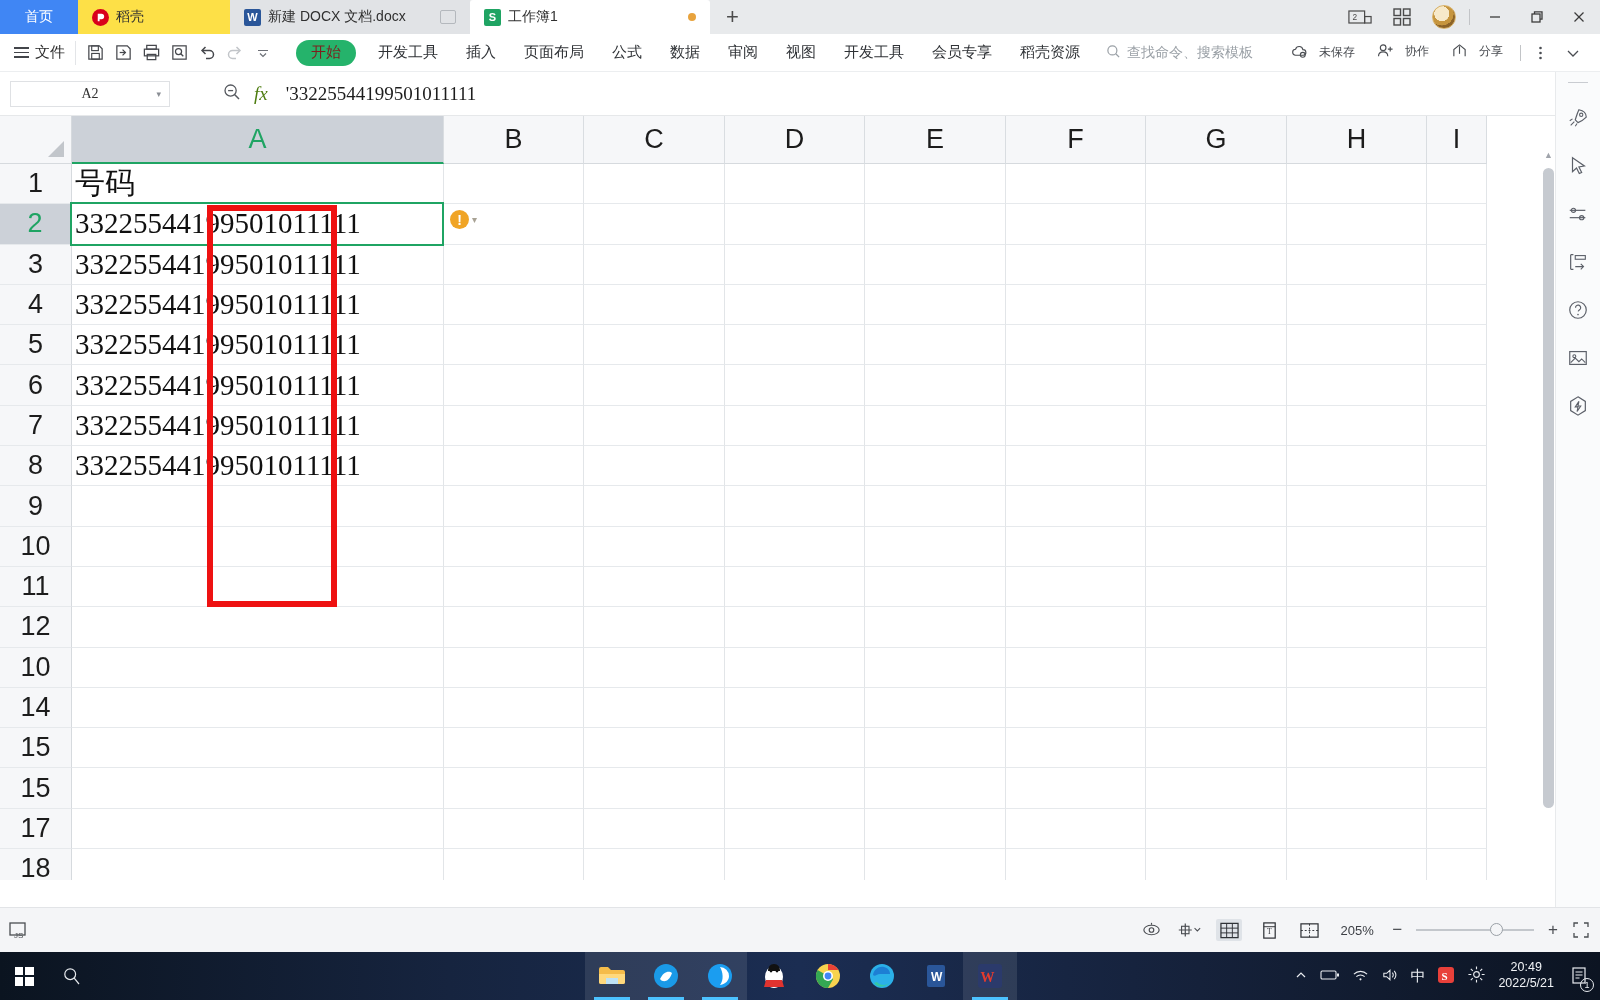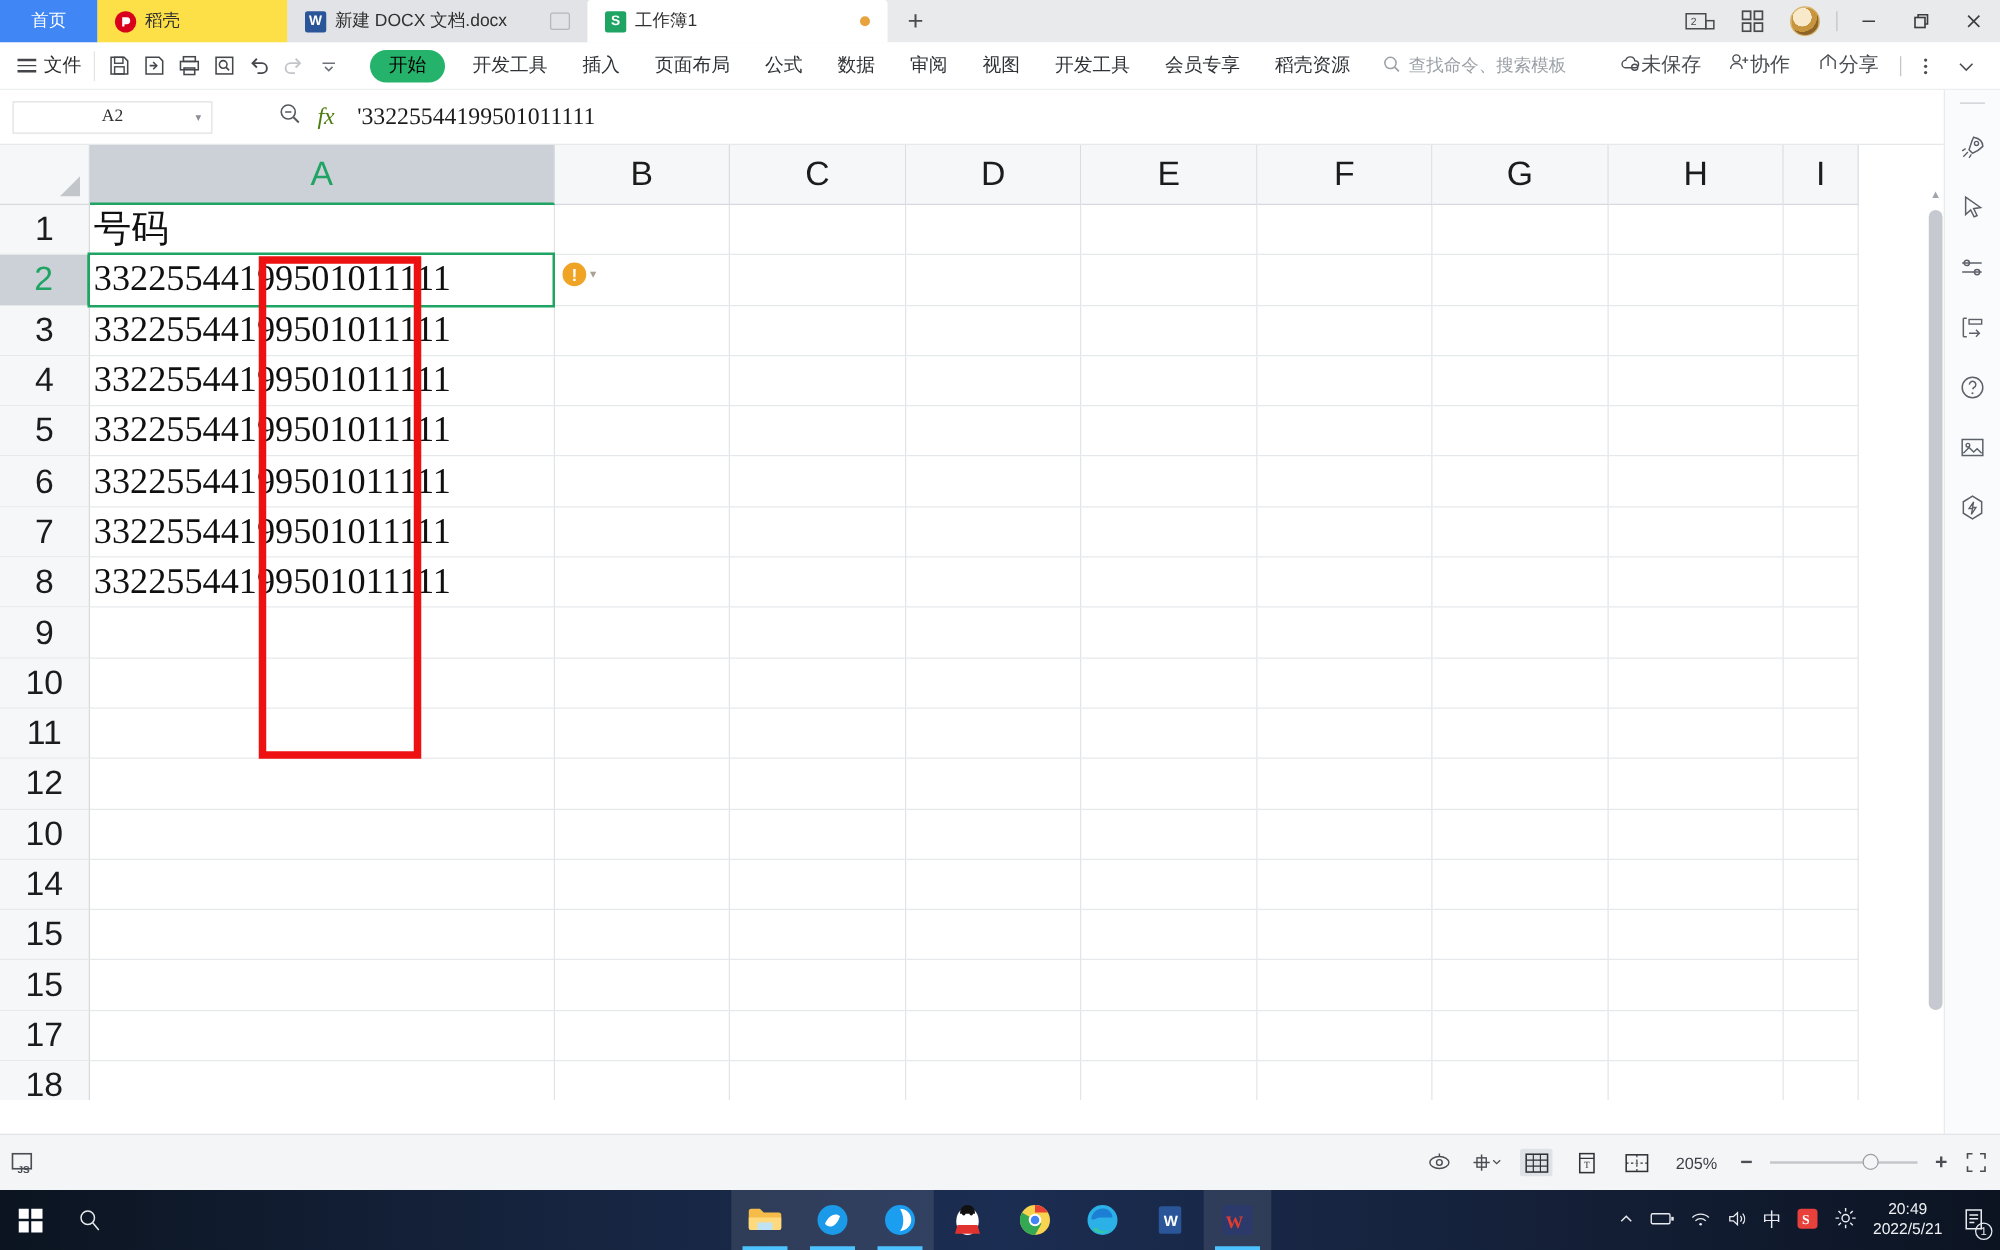--- a/index.html
+++ b/index.html
@@ -49,26 +49,26 @@
   }
   .file-menu { display: flex; align-items: center; gap: 6px; padding: 0 10px 0 14px; font-size: 15px; color: #2b2b2b; }
   .hamburger { display: inline-flex; flex-direction: column; gap: 3px; }
   .hamburger i { display: block; width: 15px; height: 1.6px; background: #43454a; }
   .qat { display: flex; align-items: center; gap: 2px; padding: 0 6px; border-left: 1px solid #e3e5e8; height: 24px; }
   .qbtn { width: 26px; height: 26px; display: flex; align-items: center; justify-content: center; color: #45474c; }
   .qbtn.dis { color: #bfc2c6; }
   .menu-tabs { display: flex; align-items: center; gap: 0; margin-left: 6px; }
   .mtab { font-size: 15px; color: #2f3236; padding: 0 14px; height: 38px; display: flex; align-items: center; white-space: nowrap; }
   .mtab-active {
-    background: #25b36b; color: #000000; border-radius: 13px; height: 26px; padding: 0 15px; font-size: 15px;
+    background: #25b36b; color: #7f1d1d; border-radius: 13px; height: 26px; padding: 0 15px; font-size: 15px;
     margin: 0 8px;
   }
   .ribbon-search { display: flex; align-items: center; gap: 6px; margin-left: 12px; color: #9aa0a6; font-size: 14px; }
   .ribbon-right { margin-left: auto; display: flex; align-items: center; gap: 4px; padding-right: 10px; }
-  .rr-item { display: flex; align-items: flex-end; gap: 0; font-size: 16px; color: #4a4d52; padding: 0 9px; }
+  .rr-item { display: flex; align-items: flex-start; gap: 11px; font-size: 12px; color: #4a4d52; padding: 0 9px; }
 
   
   .formulabar {
     position: absolute; left: 0; top: 72px; width: 1600px; height: 44px;
     background: #fff; display: flex; align-items: center; padding: 0 10px; gap: 0;
     border-bottom: 1px solid #e6e8ea;
   }
   .namebox {
     width: 160px; height: 26px; border: 1px solid #dfe1e4; background: #fff;
     display: flex; align-items: center; justify-content: center; position: relative;
@@ -136,21 +136,21 @@
   .sheetbar { position: absolute; left: 0; bottom: 45px; width: 1527px; height: 35px; background: #f4f5f7;
               display: flex; align-items: center; border-top: 1px solid #e2e4e7; }
   .navbtn { width: 28px; height: 35px; display: flex; align-items: center; justify-content: center; color: #9ba0a6; font-size: 15px; }
   .sheettab { background: #fff; height: 35px; display: flex; align-items: center; padding: 0 22px;
               font-size: 15px; font-weight: bold; color: #19b06a; }
   .sheetadd { width: 34px; height: 35px; display: flex; align-items: center; justify-content: center; color: #4a4d52; font-size: 21px; }
   .statusrow { position: absolute; left: 0; bottom: 0; width: 1600px; height: 45px; background: #f4f5f7;
                border-top: 1px solid #e2e4e7; display: flex; align-items: center; }
   .st-left { display: flex; align-items: center; padding-left: 8px; gap: 10px; color: #4a4d52; }
   .st-right { margin-left: auto; display: flex; align-items: center; gap: 14px; padding-right: 10px; color: #4a4d52; }
-  .st-ic { display: flex; align-items: center; justify-content: center; font-weight: bold; }
+  .st-ic { display: flex; align-items: center; justify-content: center; }
   .viewbtn { width: 26px; height: 22px; display: flex; align-items: center; justify-content: center; color: #43464b; }
   .viewbtn.on { background: #dfe3e8; border-radius: 2px; }
   .zoomtxt { font-size: 13px; color: #3d4046; min-width: 42px; text-align: center; }
   .zoomtrack { width: 118px; height: 2px; background: #c3c7cc; position: relative; }
   .zoomknob { position: absolute; left: 74px; top: -6px; width: 13px; height: 13px; border: 1.6px solid #9aa0a6;
               border-radius: 50%; background: #f4f5f7; }
 
   
   .taskbar { position: absolute; left: 0; bottom: 0; width: 1600px; height: 48px;
              background: linear-gradient(90deg, #0b1420 0%, #16243f 28%, #1b2d52 50%, #15213a 75%, #0c1422 100%);

